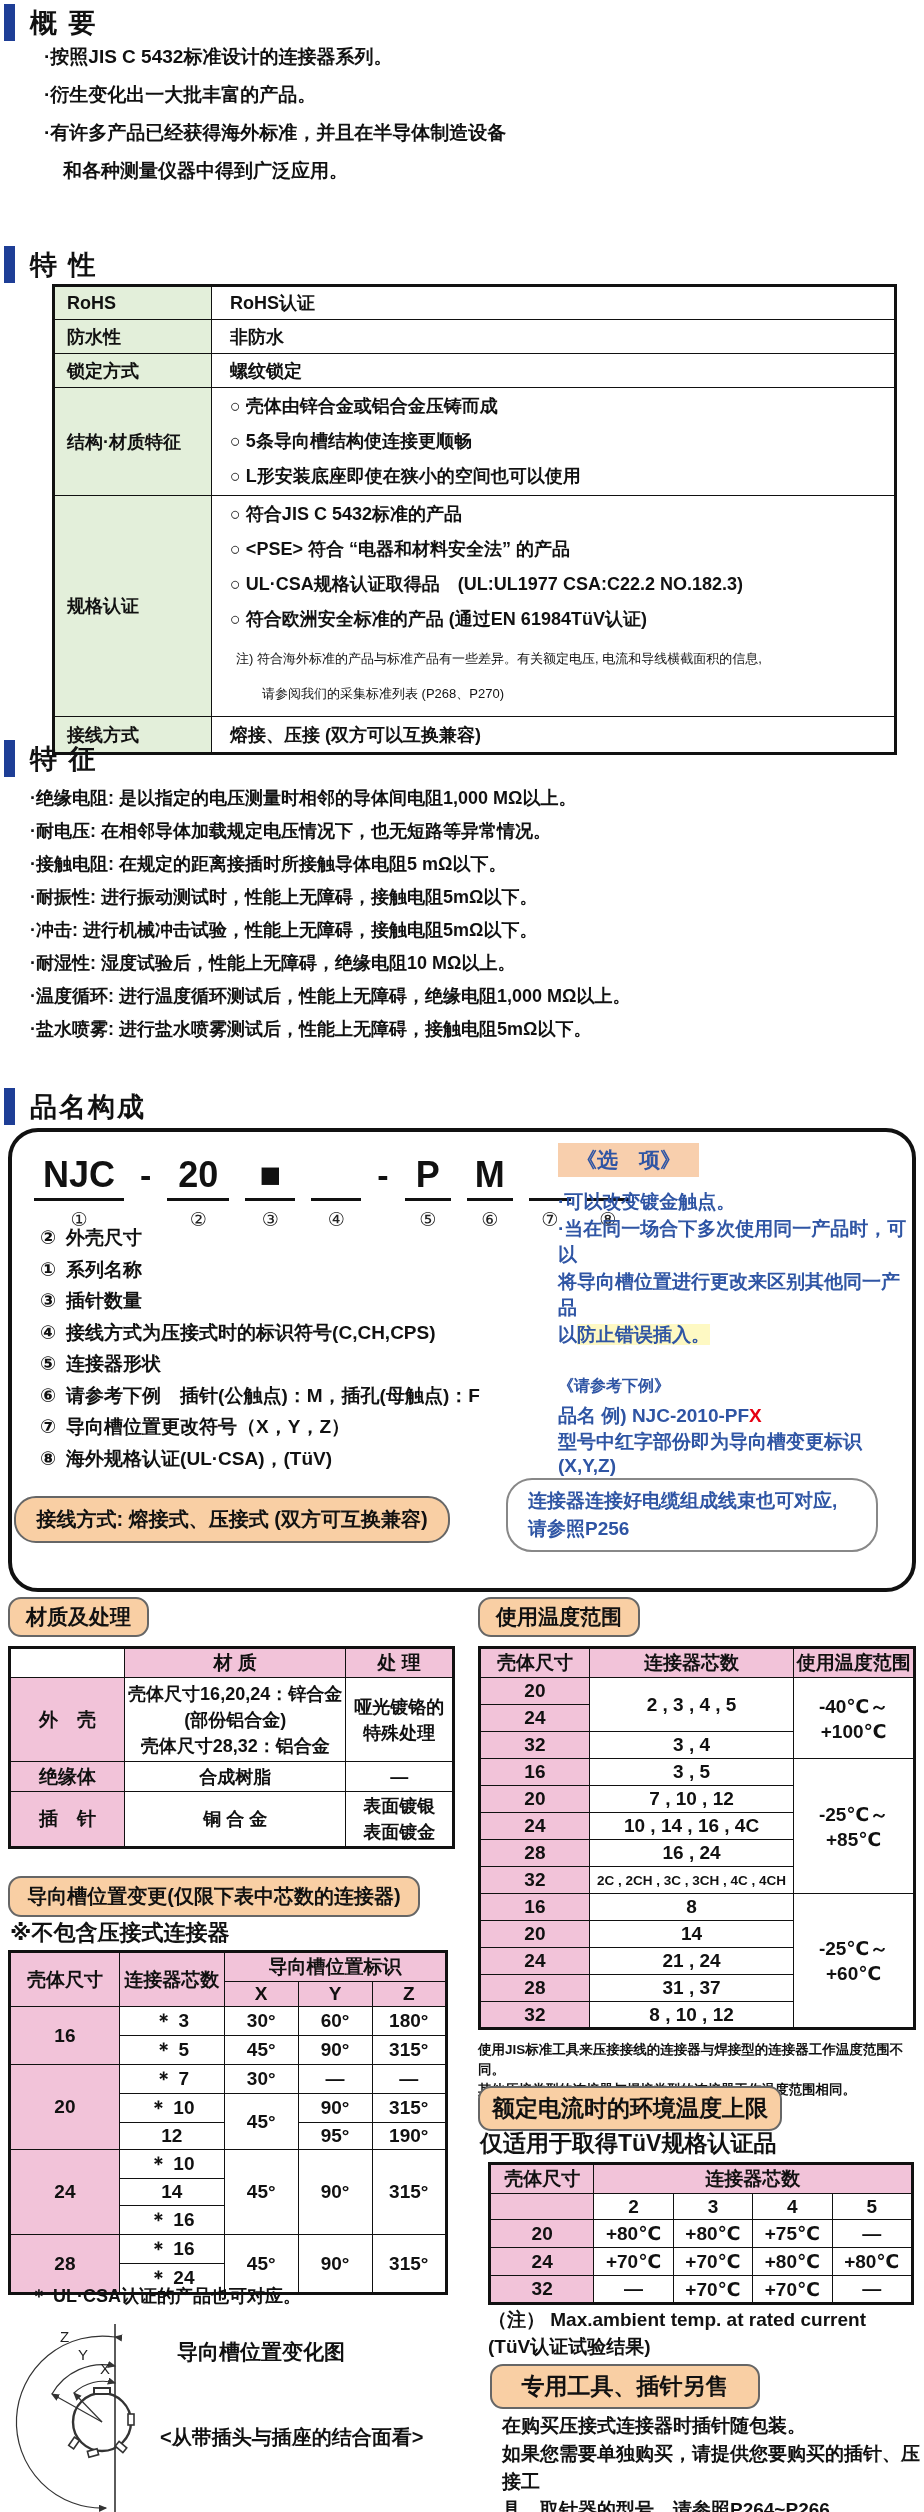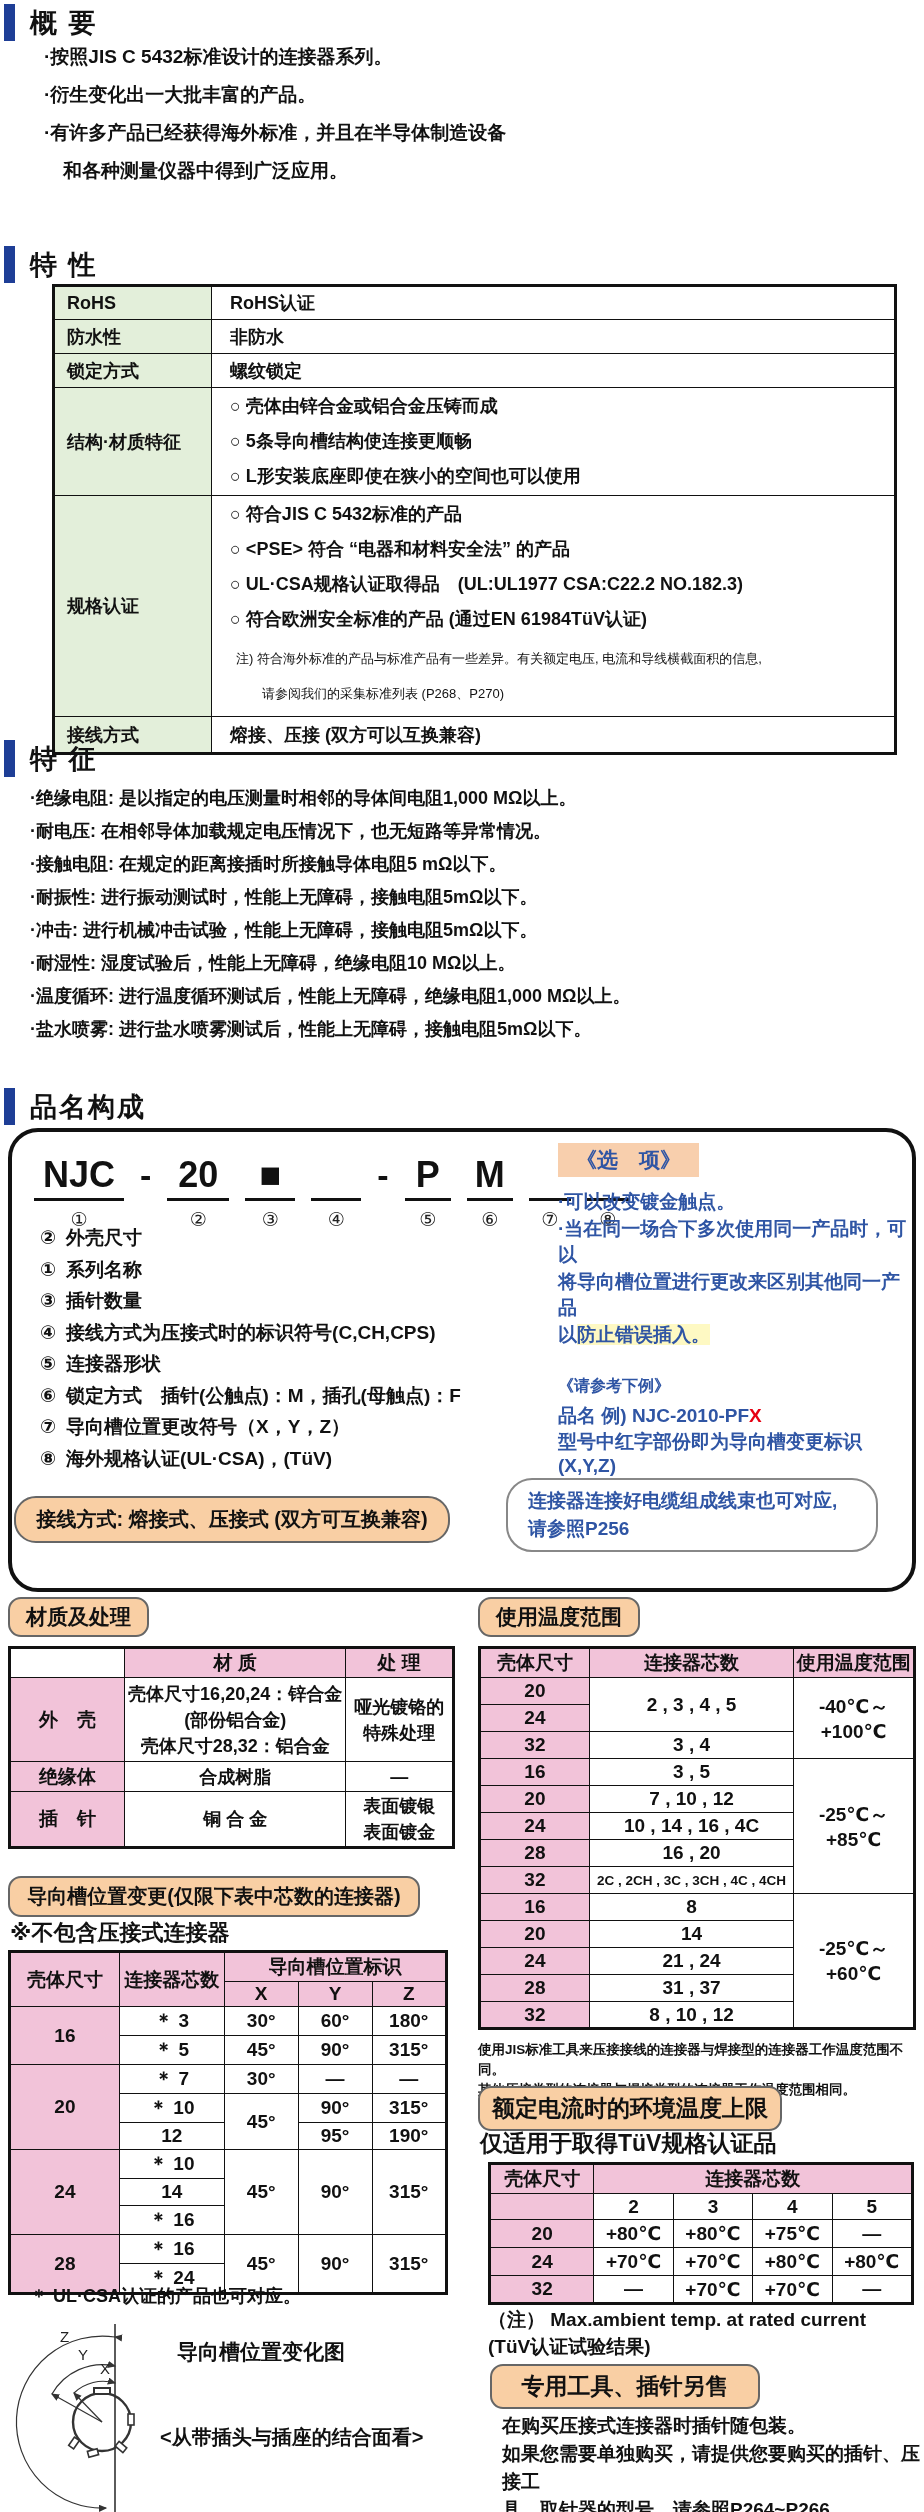--- a/index.html
+++ b/index.html
@@ -189,21 +189,21 @@
       <span class="mnum">⑧</span>
     </div>
   </div>
 
   <div class="nitems">
     <div><span class="inum">②</span><span>外壳尺寸</span></div>
     <div><span class="inum">①</span><span>系列名称</span></div>
     <div><span class="inum">③</span><span>插针数量</span></div>
     <div><span class="inum">④</span><span>接线方式为压接式时的标识符号(C,CH,CPS)</span></div>
     <div><span class="inum">⑤</span><span>连接器形状</span></div>
-    <div><span class="inum">⑥</span><span>锁定方式　插针(公触点)：M，插孔(母触点)：F</span></div>
+    <div><span class="inum">⑥</span><span>请参考下例　插针(公触点)：M，插孔(母触点)：F</span></div>
     <div><span class="inum">⑦</span><span>导向槽位置更改符号（X，Y，Z）</span></div>
     <div><span class="inum">⑧</span><span>海外规格认证(UL·CSA)，(TüV)</span></div>
   </div>
 
   <div class="optbox">
     <span class="opt-h">《选　项》</span>
     <div class="opt-t">
       <div>·可以改变镀金触点。</div>
       <div>·当在同一场合下多次使用同一产品时，可以</div>
       <div>将导向槽位置进行更改来区别其他同一产品</div>
@@ -375,21 +375,21 @@
     <tr style="height:27px">
       <td class="pink">20</td>
       <td>7 , 10 , 12</td>
     </tr>
     <tr style="height:27px">
       <td class="pink">24</td>
       <td>10 , 14 , 16 , 4C</td>
     </tr>
     <tr style="height:27px">
       <td class="pink">28</td>
-      <td>16 , 20</td>
+      <td>16 , 24</td>
     </tr>
     <tr style="height:27px">
       <td class="pink">32</td>
       <td class="small-cell">2C , 2CH , 3C , 3CH , 4C , 4CH</td>
     </tr>
     <tr style="height:27px">
       <td class="pink">16</td>
       <td>8</td>
       <td rowspan="5">-25℃～ +60℃</td>
     </tr>

